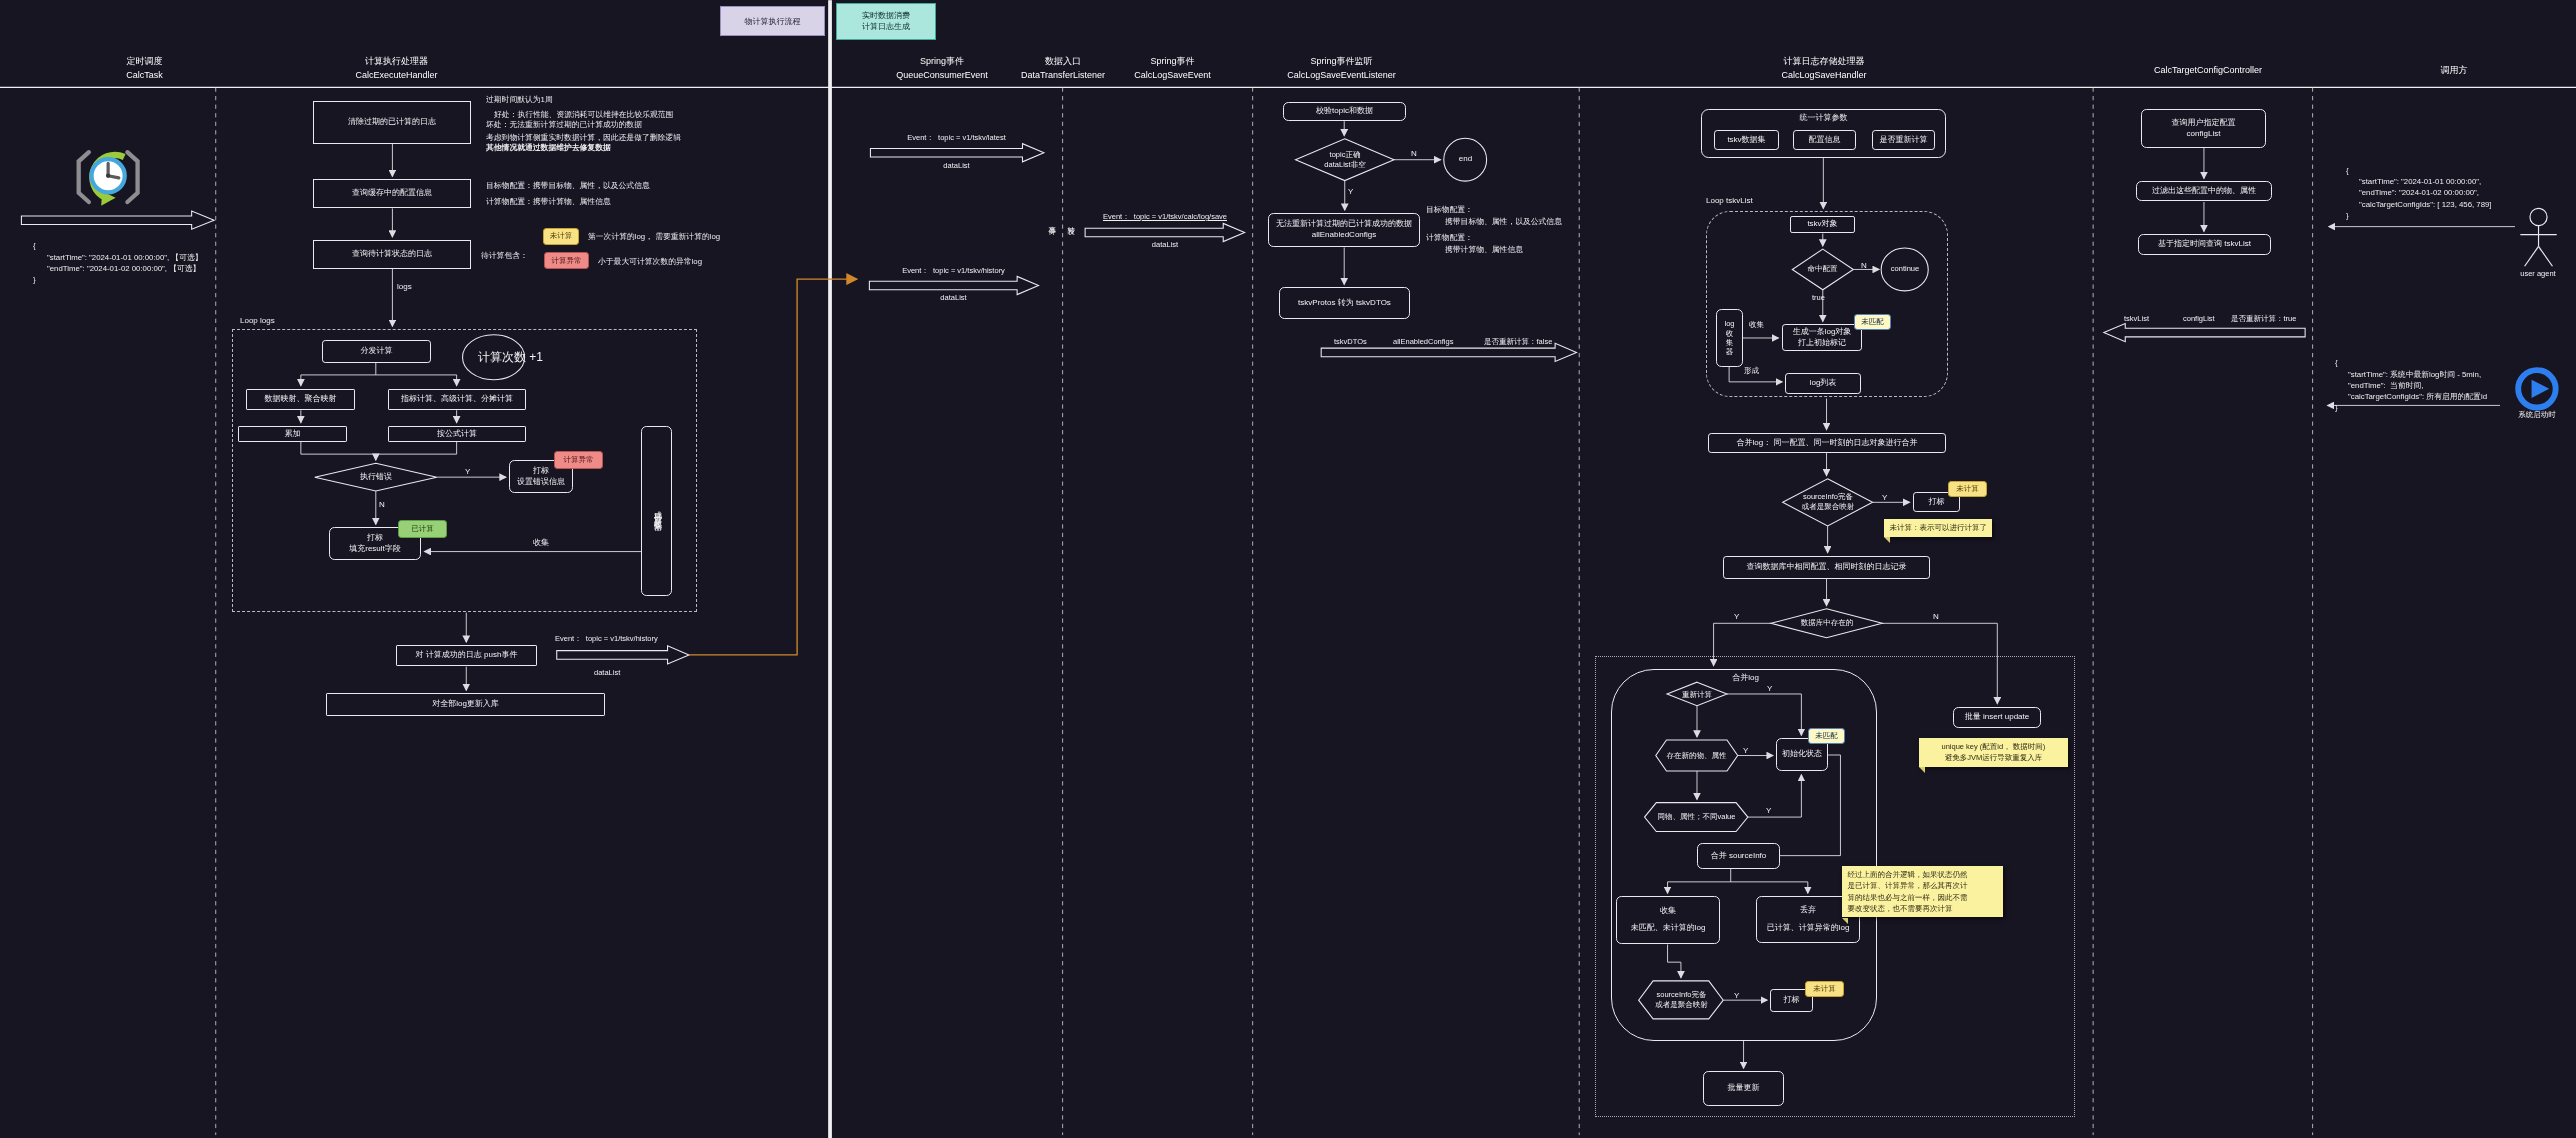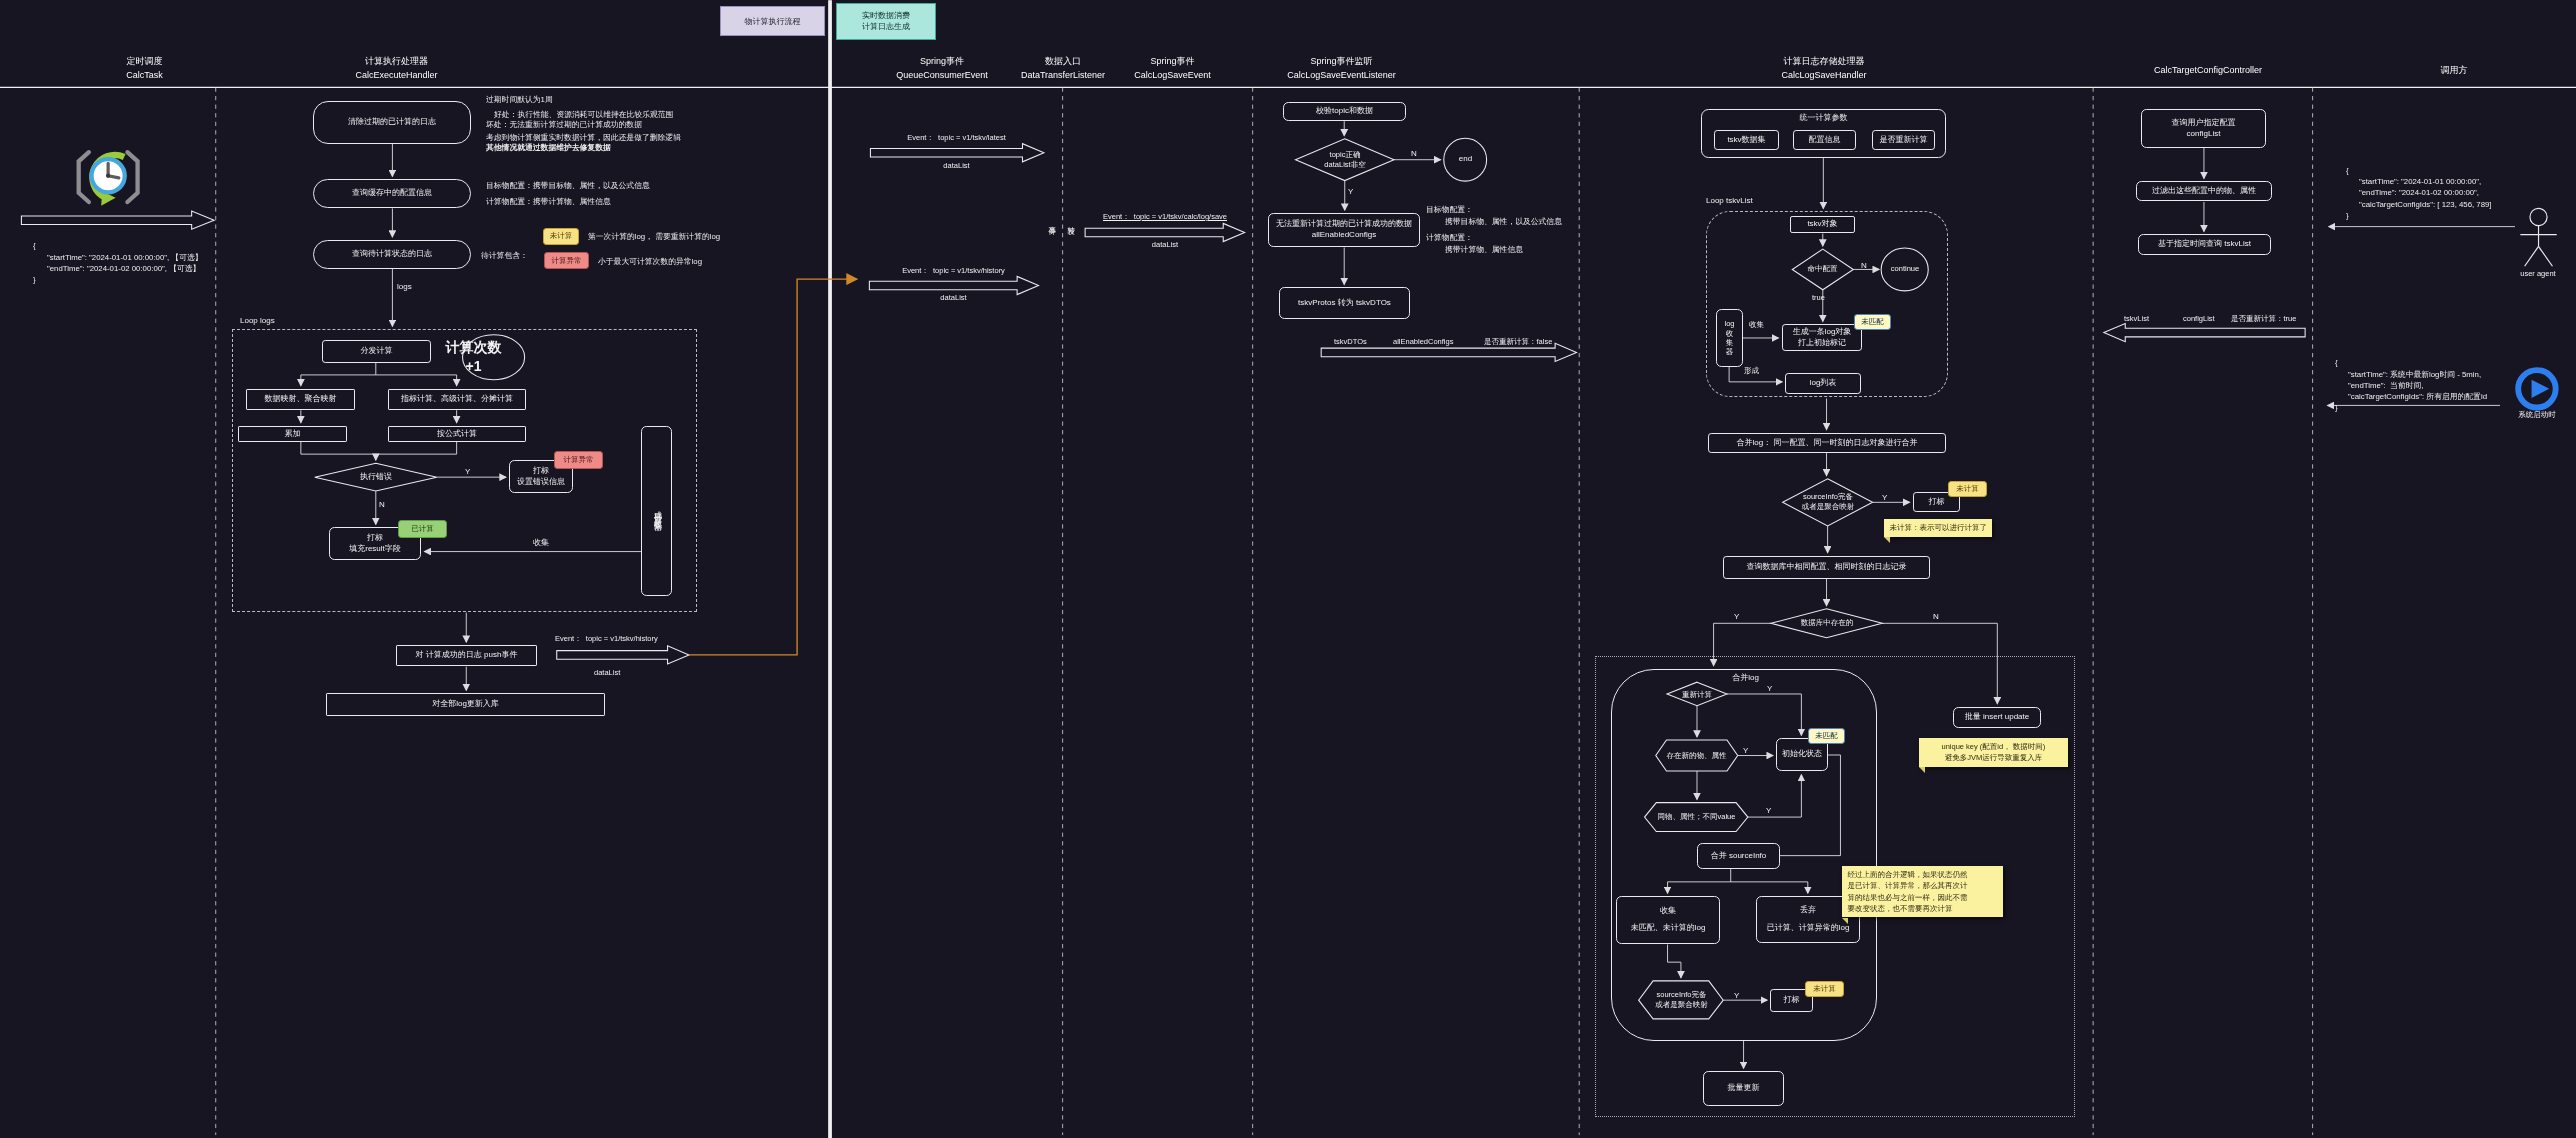--- a/index.html
+++ b/index.html
@@ -2,21 +2,21 @@
 <html style="font-size:8.6px"><head>
 <meta charset="utf-8">
 <style>
   html,body{margin:0;padding:0;background:#171522;font-family:"Liberation Sans",sans-serif;}
   .canvas{position:relative;width:2576px;height:1139px;background:#171522;overflow:hidden;}
   svg.wires{position:absolute;left:0;top:0;z-index:1;}
   .box{position:absolute;border:1.1px solid #e9e9ef;border-radius:4.3px;background:#171522;color:#f3f3f5;
        display:flex;align-items:center;justify-content:center;text-align:center;font-size:8px;
        line-height:1.35;white-space:pre-line;z-index:3;box-sizing:border-box;}
   .r2{border-radius:1.1px}.r4{border-radius:2.1px}.r6{border-radius:3.2px}.r10{border-radius:5.4px}
-  .r12{border-radius:15px}
+  .r12{border-radius:0}
   .lbl{position:absolute;color:#f0f0f2;font-size:8px;white-space:pre;z-index:3;line-height:1.3;}
   .sm{font-size:7.5px}
   .note{position:absolute;color:#ededf0;font-size:7.8px;white-space:pre;z-index:3;}
   .ctr{display:flex;align-items:center;justify-content:center;text-align:center;}
   .shapetext{position:absolute;color:#f3f3f5;z-index:3;display:flex;align-items:center;justify-content:center;
        text-align:center;font-size:7.5px;line-height:1.35;white-space:pre-line;}
   .badge{position:absolute;z-index:5;font-size:7.5px;display:flex;align-items:center;justify-content:center;
        border-radius:3.2px;white-space:nowrap;box-sizing:border-box;}
   .badge.yellow{background:#f9e286;border:1.1px solid #c9a42a;color:#4e3b02;}
   .badge.red{background:#ee8a87;border:1.1px solid #b85450;color:#43100e;}
@@ -229,21 +229,21 @@
 <div class="badge yellow" style="left:543px;top:228px;width:36px;height:16.6px;">未计算</div>
 <div class="note" style="left:588px;top:231px;">第一次计算的log， 需要重新计算的log</div>
 <div class="badge red" style="left:544px;top:252px;width:45px;height:17px;">计算异常</div>
 <div class="note" style="left:598px;top:256px;">小于最大可计算次数的异常log</div>
 <div class="lbl" style="left:397px;top:282px;">logs</div>
 
 <div class="lbl" style="left:240px;top:316px;">Loop logs</div>
 <div class="dashedbox" style="left:232px;top:329px;width:465px;height:283px;"></div>
 
 <div class="box r6" style="left:322px;top:340px;width:109px;height:22.5px;"><span>分发计算</span></div>
-<div class="shapetext" style="left:439px;top:350px;width:69px;height:14px;font-size:14px;font-weight:bold;">计算次数 +1</div>
+<div class="shapetext" style="left:476px;top:350px;width:69px;height:14px;font-size:12px;">计算次数 +1</div>
 <div class="box r2" style="left:246px;top:389px;width:109px;height:21.4px;"><span>数据映射、聚合映射</span></div>
 <div class="box r2" style="left:388px;top:389px;width:138px;height:21.4px;"><span>指标计算、高级计算、分摊计算</span></div>
 <div class="box r2" style="left:238px;top:426px;width:109px;height:16px;"><span>累加</span></div>
 <div class="box r2" style="left:388px;top:426px;width:138px;height:16px;"><span>按公式计算</span></div>
 
 <div class="shapetext" style="left:348px;top:470px;width:56px;height:14px;font-size:8px;">执行错误</div>
 <div class="lbl" style="left:465px;top:467px;">Y</div>
 <div class="lbl" style="left:379px;top:500px;">N</div>
 
 <div class="box r10" style="left:509px;top:460px;width:64px;height:33px;"><span>打标

